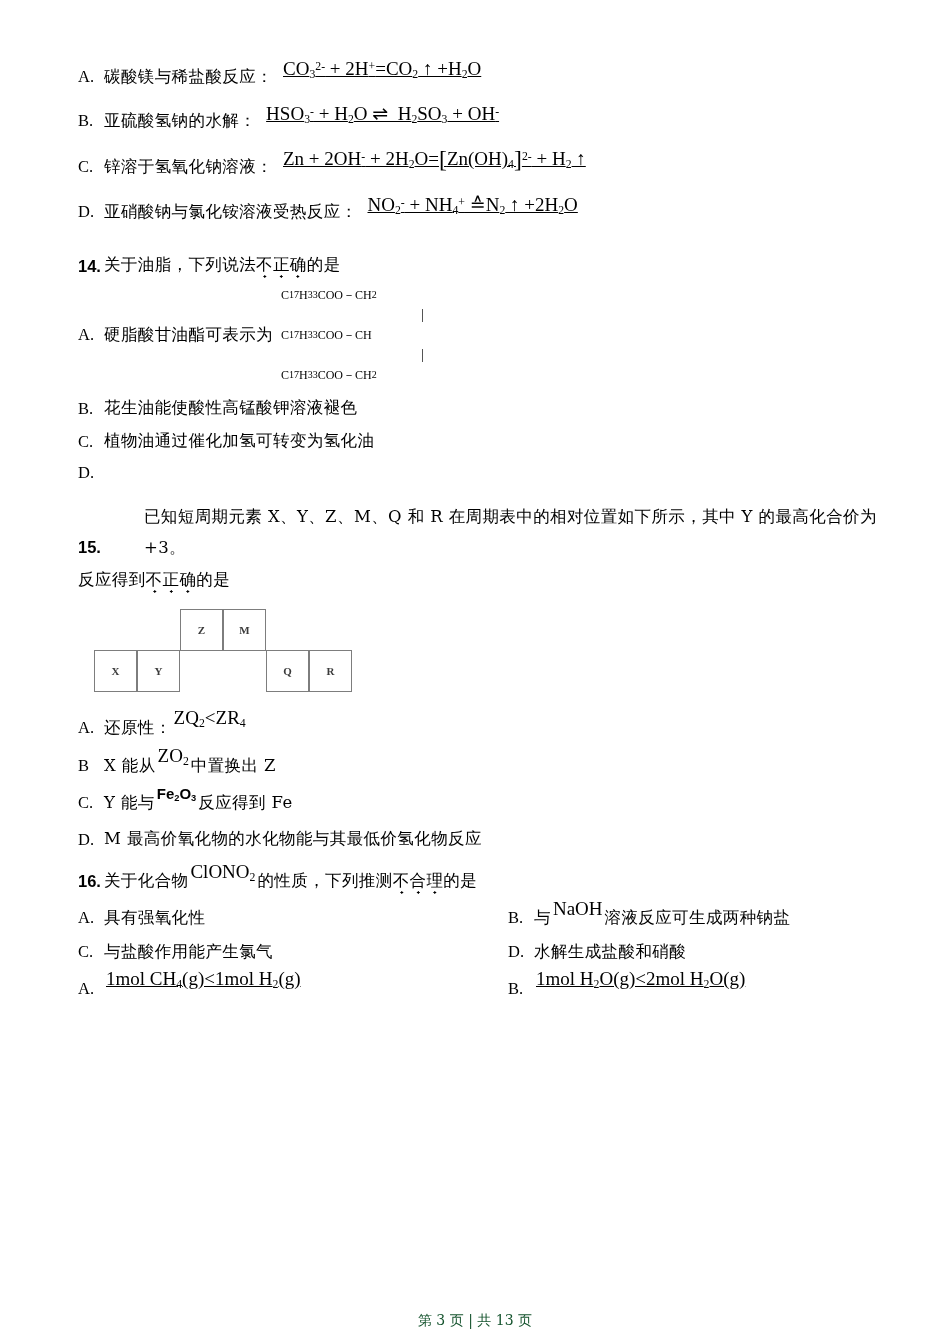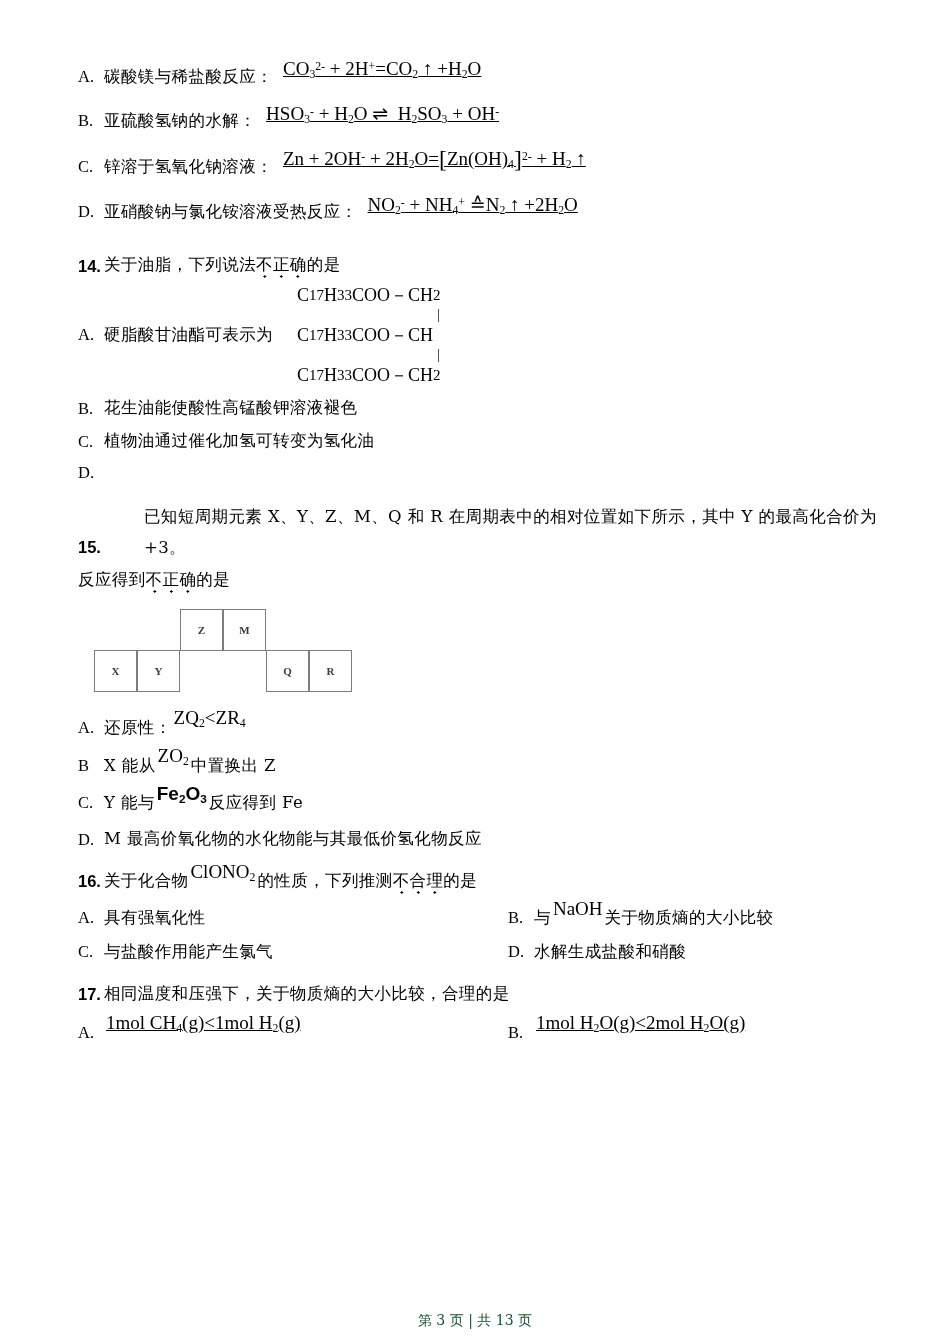--- a/index.html
+++ b/index.html
@@ -109,23 +109,23 @@
     display: flex;
     align-items: center;
     margin-bottom: 8px;
   }
   .tri-lead {
     display: flex;
     align-items: baseline;
     white-space: nowrap;
   }
   .triester {
-    margin-left: 24px;
+    margin-left: 8px;
     font-family: "Liberation Serif", serif;
-    font-size: 18px;
+    font-size: 12px;
     line-height: 1.0;
   }
   .tri-line {
     white-space: nowrap;
     height: 27px;
     display: flex;
     align-items: center;
   }
   .tri-bond {
     display: block;
@@ -182,21 +182,21 @@
   }
   .raised {
     font-family: "Liberation Serif", serif;
     font-size: 19px;
     position: relative;
     top: -9px;
     margin: 0 2px;
     white-space: nowrap;
   }
   .raised sub { font-size: 0.62em; vertical-align: -0.22em; }
-  .raised.bold { font-family: "Liberation Sans", sans-serif; font-weight: bold; font-size: 19px; }
+  .raised.bold { font-family: "Liberation Sans", sans-serif; font-weight: bold; font-size: 15px; }
 
   
   .two-col {
     display: flex;
     margin-bottom: 12px;
   }
   .col-a { width: 430px; flex: 0 0 430px; display: flex; align-items: center; }
   .col-b { flex: 1; display: flex; align-items: center; }
 
   .q16-head, .q17-head {
@@ -382,41 +382,37 @@
 
       <div class="two-col">
         <div class="col-a">
           <span class="opt-label">A.</span>
           <span class="cn">具有强氧化性</span>
         </div>
         <div class="col-b">
           <span class="opt-label">B.</span>
           <span class="cn">与</span>
           <span class="raised">NaOH</span>
-          <span class="cn">关于物质熵的大小比较</span>
+          <span class="cn">溶液反应可生成两种钠盐</span>
         </div>
       </div>
 
       <div class="two-col">
         <div class="col-a">
           <span class="opt-label">C.</span>
           <span class="cn">与盐酸作用能产生氯气</span>
         </div>
         <div class="col-b">
           <span class="opt-label">D.</span>
           <span class="cn">水解生成盐酸和硝酸</span>
         </div>
       </div>
     </div>
 
     <div>
-      <div class="q17-head">
-        <span class="q-num">17.</span>
-        <span class="cn">相同温度和压强下，关于物质熵的大小比较，合理的是</span>
-      </div>
 
       <div class="two-col">
         <div class="col-a q17-opt">
           <span class="opt-label">A.</span>
           <span class="formula">
             1mol CH<sub>4</sub>(g)&lt;1mol H<sub>2</sub>(g)
           </span>
         </div>
         <div class="col-b q17-opt">
           <span class="opt-label">B.</span>

